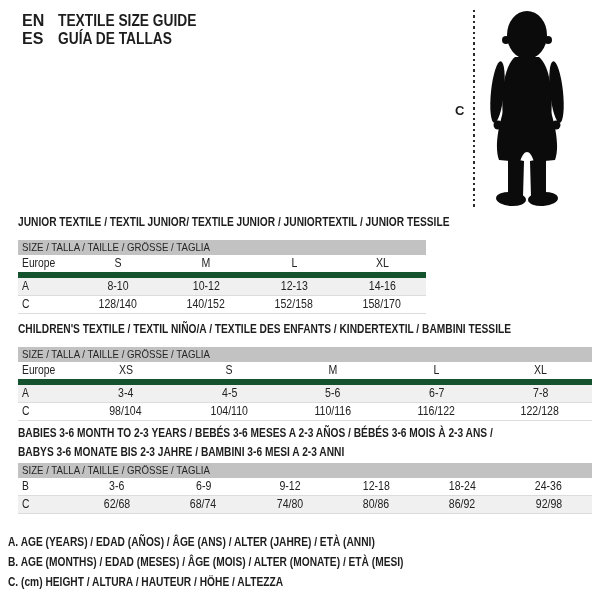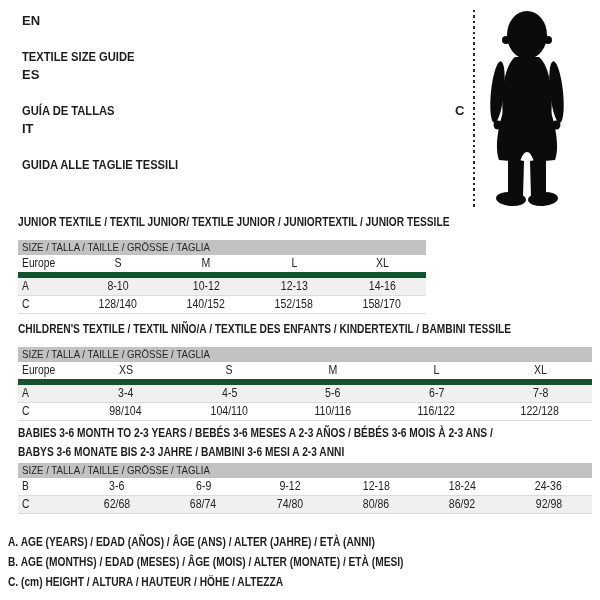--- a/index.html
+++ b/index.html
@@ -6,21 +6,21 @@
   html,body { width:600px; height:600px; background:#fff; }
   body { font-family:"Liberation Sans", sans-serif; color:#1d1d1d; overflow:hidden; }
   .canvas { position:relative; width:600px; height:600px; background:#fff; }
 
   
   .cond  { display:inline-block; transform:scaleX(.86); transform-origin:0 50%; white-space:nowrap; }
   .condc { display:inline-block; transform:scaleX(.88); transform-origin:50% 50%; white-space:nowrap; }
 
   
   .lang-list { position:absolute; left:22px; top:12px; }
-  .lang-row  { display:flex; line-height:18px; font-size:13px; font-weight:bold;flex-direction:column; }
+  .lang-row  { display:flex; line-height:18px; font-size:16px; font-weight:bold; }
   .lang-code { flex:0 0 36px; }
 
   
   .dotline { position:absolute; left:473px; top:10px; width:2px; height:198px;
              background:repeating-linear-gradient(to bottom,#2a2a2a 0 2.4px,transparent 2.4px 5.4px); }
   .cmark   { position:absolute; left:455px; top:103px; font-size:13px; font-weight:bold; }
   .baby    { position:absolute; left:484px; top:8px; }
 
   
   .tbl-title { position:absolute; left:18px; font-size:12px; font-weight:bold;
@@ -54,24 +54,20 @@
 <div class="canvas">
 
   <div class="lang-list">
     <div class="lang-row">
       <span class="lang-code">EN</span>
       <span class="cond">TEXTILE SIZE GUIDE</span>
     </div>
     <div class="lang-row">
       <span class="lang-code">ES</span>
       <span class="cond">GUÍA DE TALLAS</span>
-    </div>
-    <div class="lang-row">
-      <span class="lang-code">IT</span>
-      <span class="cond">GUIDA ALLE TAGLIE TESSILI</span>
     </div>
   </div>
 
   <div class="dotline"></div>
   <div class="cmark">C</div>
   <svg class="baby" width="88" height="200" viewBox="0 0 88 200">
     <g fill="#0b0b0b">
       <ellipse cx="43" cy="27" rx="20" ry="24"></ellipse>
       <circle cx="22" cy="32" r="4"></circle>
       <circle cx="64" cy="32" r="4"></circle>

